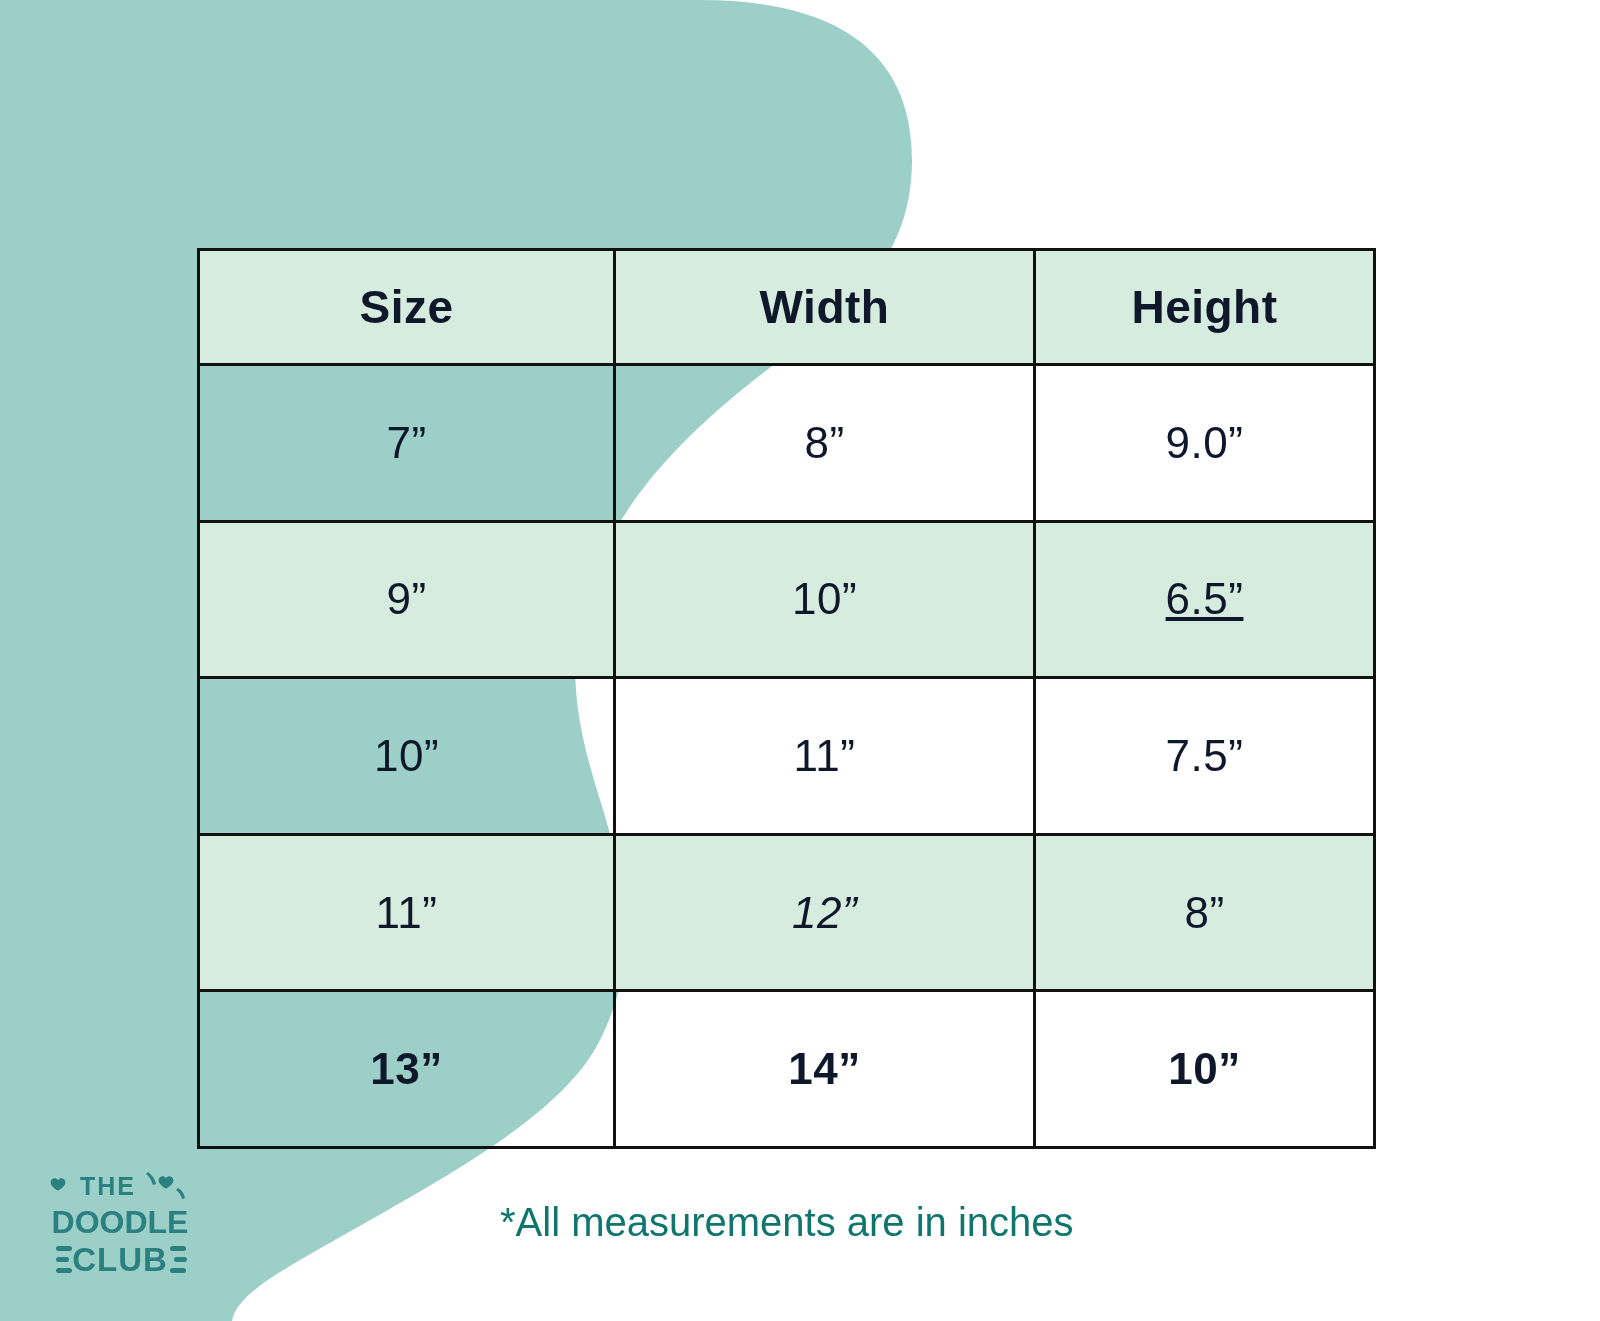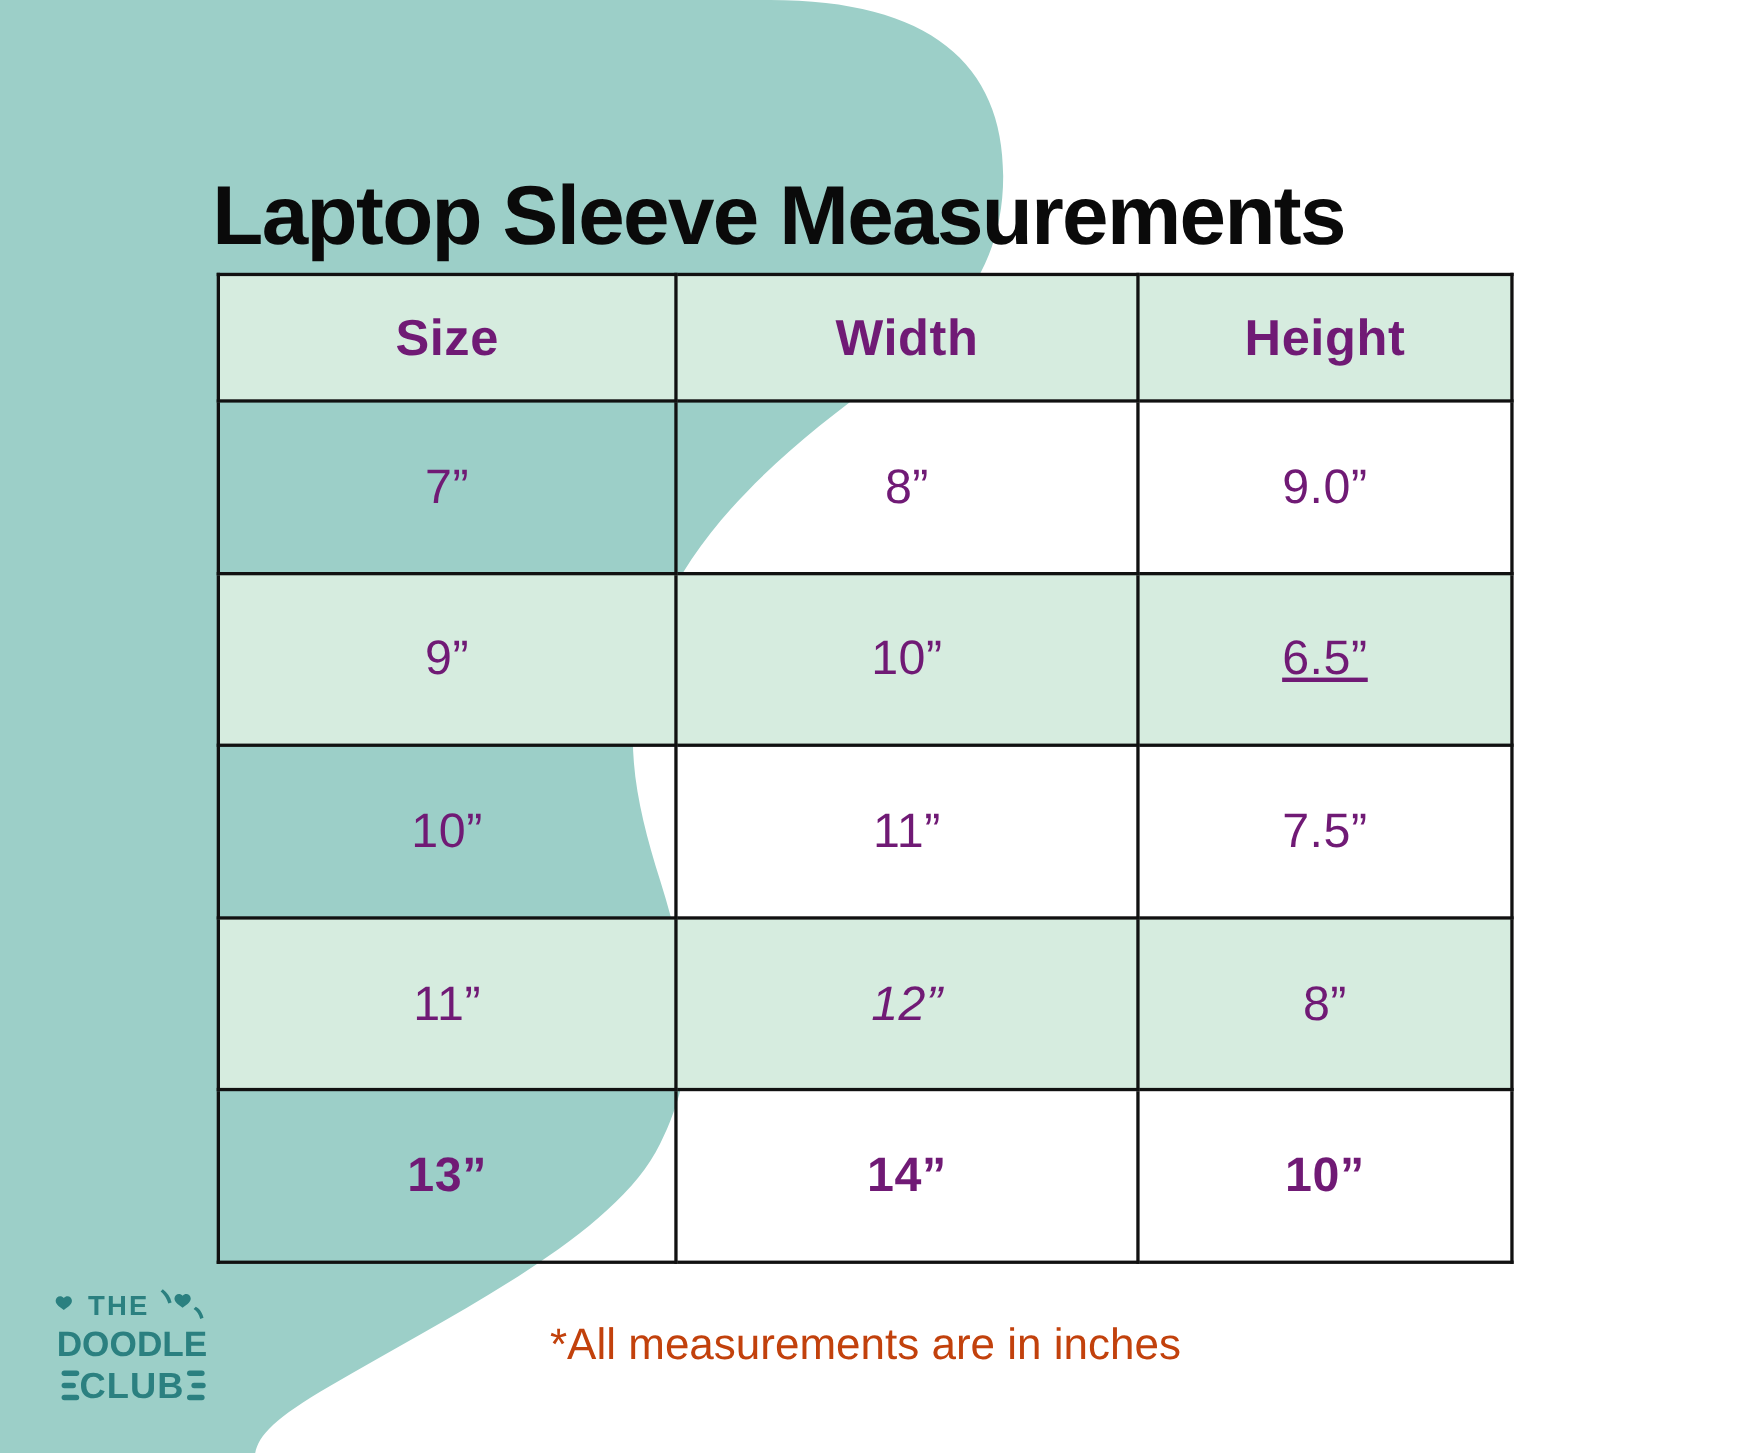--- a/index.html
+++ b/index.html
@@ -61,21 +61,21 @@
   #measurements-table col.c-width  { width: 420px; }
   #measurements-table col.c-height { width: 340px; }
 
   #measurements-table th,
   #measurements-table td {
     border: 3px solid #111111;
     text-align: center;
     vertical-align: middle;
     height: 112px;
     padding: 0;
-    color: #701a75;
+    color: #0f172a;
     font-size: 44px;
     letter-spacing: 0.5px;
   }
   #measurements-table th {
     font-size: 46px;
     font-weight: bold;
     background: #d6ecdf;
   }
   #measurements-table tr.row-shaded td {
     background: #d6ecdf;
@@ -88,21 +88,21 @@
   }
 
   
   #footer-note {
     position: absolute;
     left: 500px;
     top: 1198px;
     z-index: 3;
     font-size: 40px;
     line-height: 48px;
-    color: #c2410c;
+    color: #0f766e;
     white-space: nowrap;
   }
 
   
   #brand-logo {
     position: absolute;
     left: 44px;
     top: 1158px;
     width: 152px;
     height: 124px;
@@ -121,21 +121,20 @@
              C 912 250 860 300 800 345
              C 720 404 640 470 600 560
              C 560 650 575 720 600 800
              C 628 890 640 960 600 1040
              C 560 1122 420 1190 300 1260
              C 250 1289 235 1305 232 1321
              L 0 1321
              Z" fill="#9ccfc8"></path>
   </svg>
 
-  <h1 id="page-title">Laptop Sleeve Measurements</h1>
 
   <table id="measurements-table">
     <colgroup>
       <col class="c-size">
       <col class="c-width">
       <col class="c-height">
     </colgroup>
     <thead>
       <tr>
         <th style="background: rgb(214, 236, 223);">Size</th>

